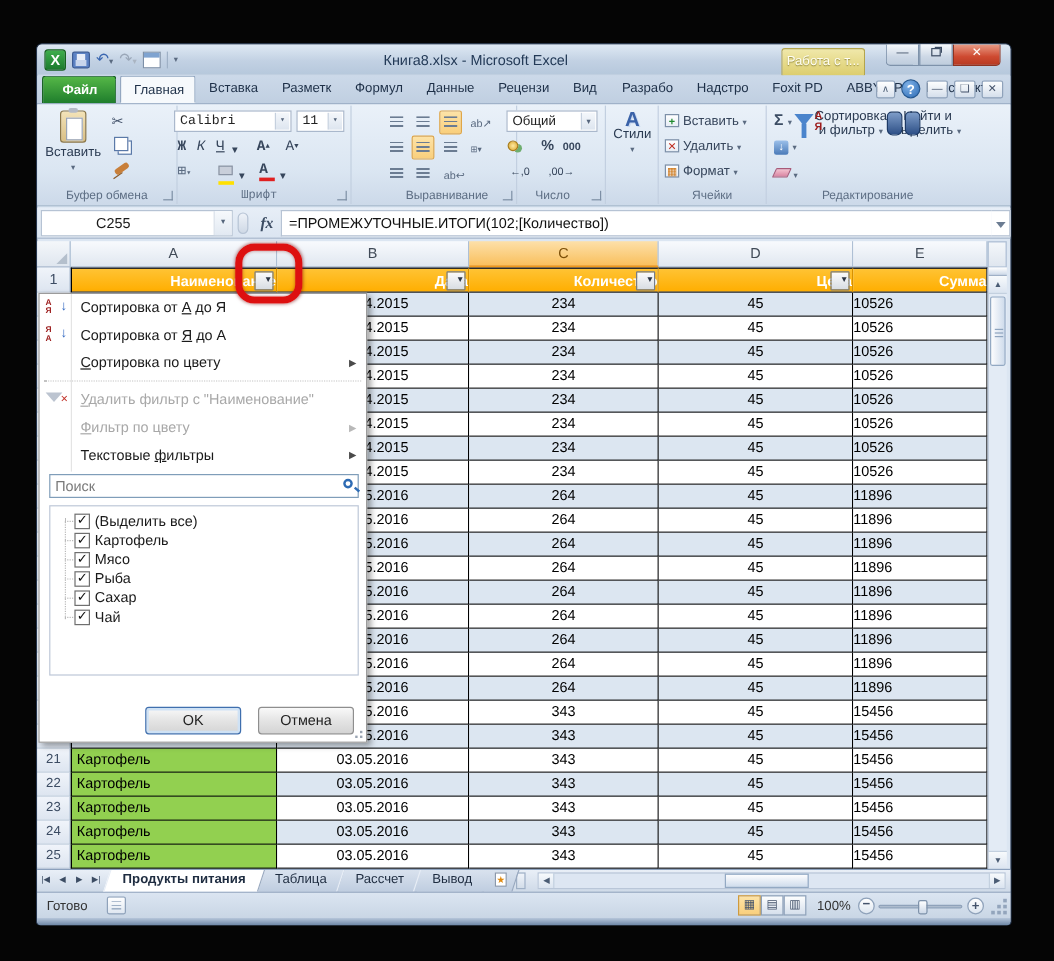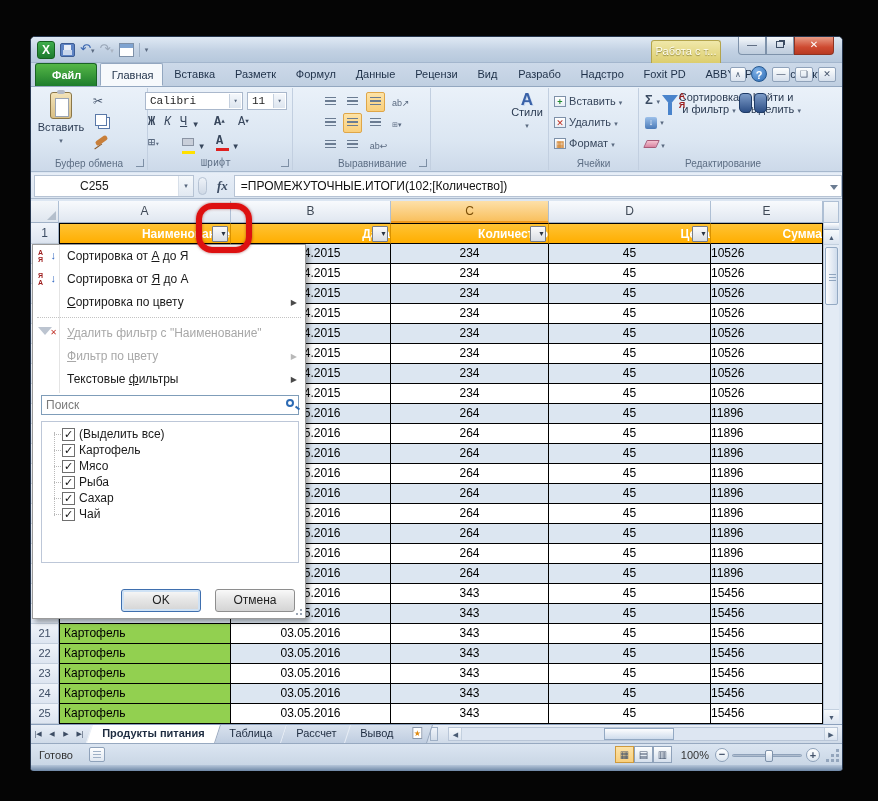--- a/index.html
+++ b/index.html
@@ -263,20 +263,21 @@
   <div class="tbar">
     <div class="qat">
       <span class="xlogo">X</span>
       <span class="savei"></span>
       <span class="undo">↶<span class="mini-dd">▾</span></span>
       <span class="redo">↷<span class="mini-dd">▾</span></span>
       <span class="calci"></span>
       <span class="qsep"></span>
       <span class="mini-dd">▾</span>
     </div>
+    <div class="ttl">Книга8.xlsx  -  Microsoft Excel</div>
     <div class="ctx">Работа с т...</div>
     <div class="wbtns">
       <span class="wb">—</span>
       <span class="wb"><span class="rbox"></span></span>
       <span class="wb close">✕</span>
     </div>
   </div>
 
   <div class="tabs">
 
@@ -348,20 +349,31 @@
         <span class="selbox"><span class="lns"></span></span>
         <span class="plainbox"><span class="lns"></span></span>
         <span class="plainbox mini-dd">⊞▾</span></span>
       <span class="fl" style="left:6px;top:47px;"><span class="plainbox"><span class="lns"></span></span>
         <span class="plainbox"><span class="lns"></span></span>
         <span class="plainbox" style="font-size:9px;color:#5a6a80;">ab↩</span></span>
       <div class="rgl">Выравнивание</div>
       <span class="rgx"></span>
     </div>
 
+    <div class="rg" style="left:386px;width:88px;">
+      <div class="combo" style="left:5px;top:4px;width:76px;">
+        <span>Общий</span><span class="dd">▾</span></div>
+      <span class="fl" style="left:6px;top:27px;"><span class="coin"></span></span>
+      <span class="fl" style="left:34px;top:26px;font-weight:bold;">%</span>
+      <span class="fl" style="left:52px;top:27px;font-size:9px;font-weight:bold;">000</span>
+      <span class="fl" style="left:8px;top:48px;font-size:9px;">←,0</span>
+      <span class="fl" style="left:40px;top:48px;font-size:9px;">,00→</span>
+      <div class="rgl">Число</div>
+      <span class="rgx"></span>
+    </div>
 
     <div class="rg" style="left:474px;width:44px;">
       <div class="bigbtn" style="left:2px;top:6px;width:40px;">
         <span style="display:block;font-size:17px;font-weight:bold;color:#3a62a8;text-shadow:1px 1px 0 #c8d8f0;">А</span>
         <span>Стили</span><br><span class="mini-dd">▾</span>
       </div>
     </div>
 
     <div class="rg" style="left:518px;width:90px;">
       <span class="fl" style="left:5px;top:6px;font-size:11px;">

